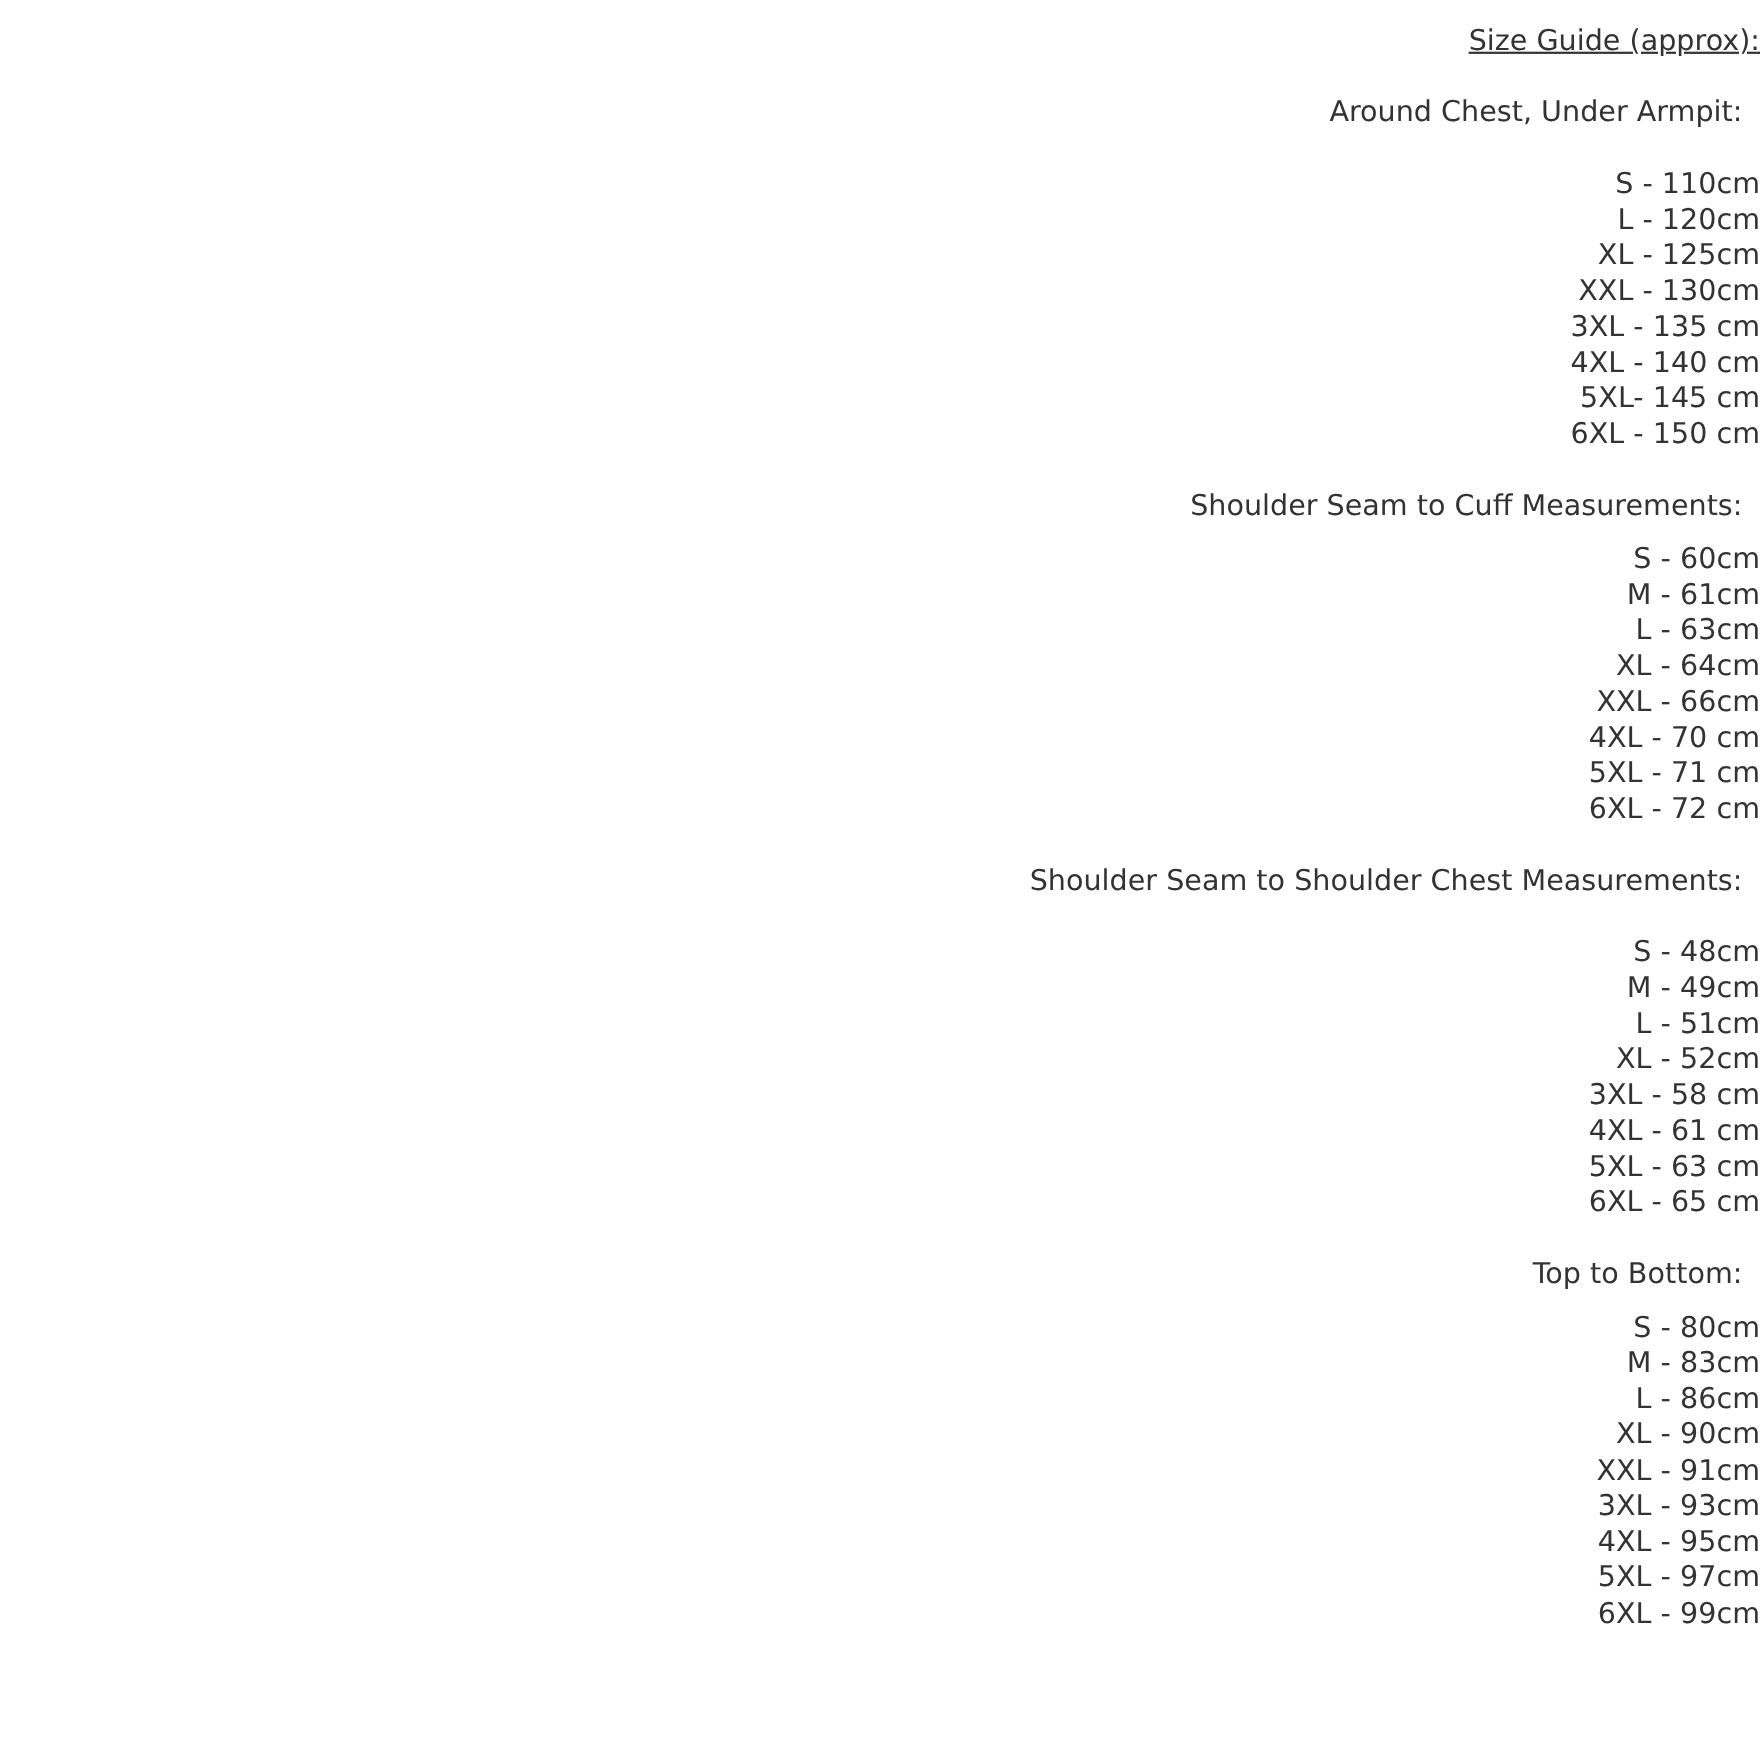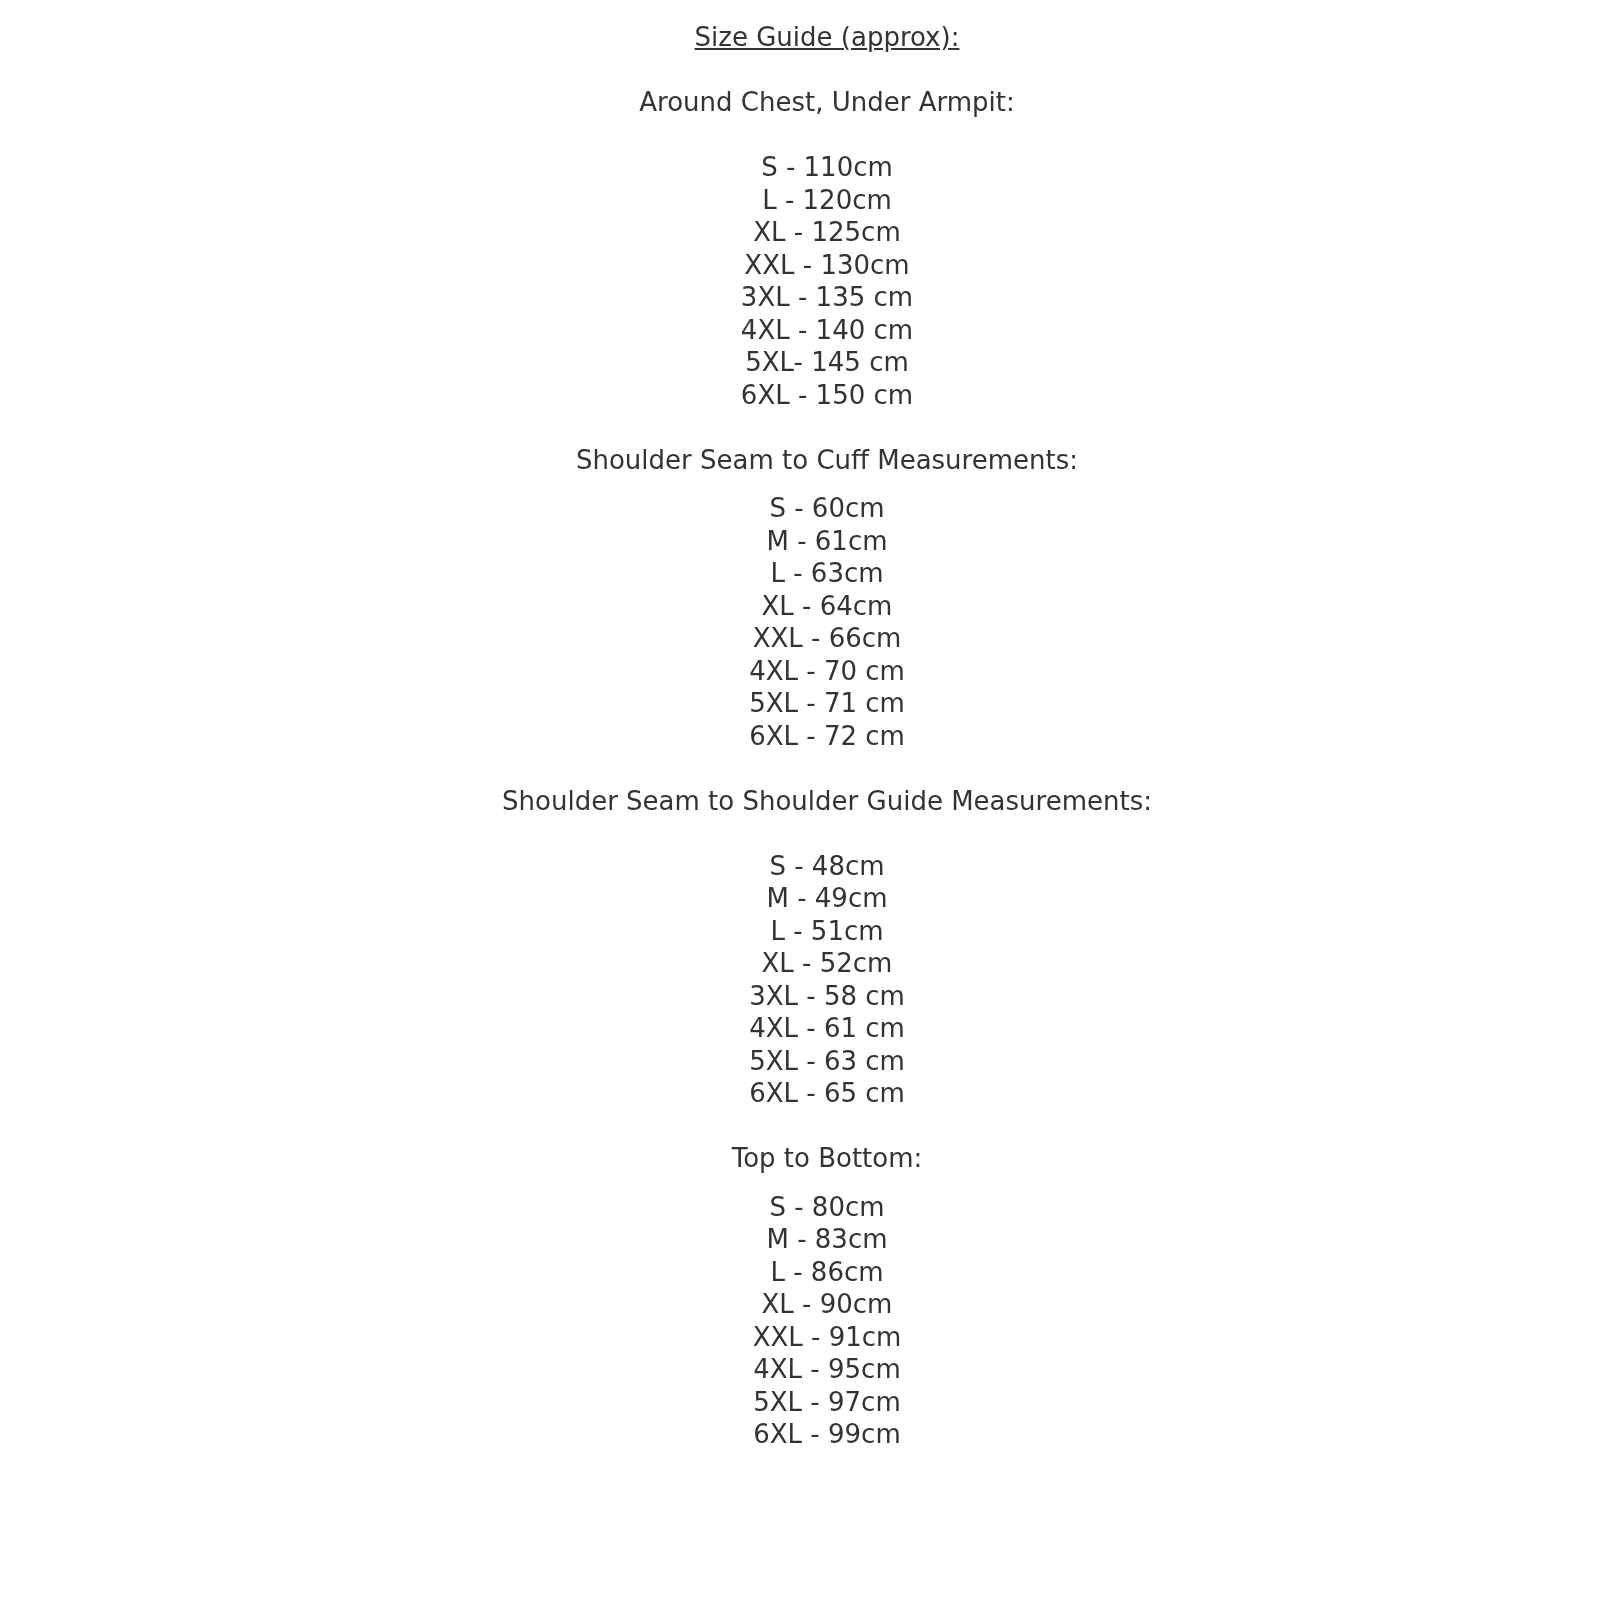--- a/index.html
+++ b/index.html
@@ -12,21 +12,21 @@
     height: 1600px;
     overflow: hidden;
     font-family: "DejaVu Sans", "Liberation Sans", sans-serif;
     color: #333333;
   }
   main.doc {
     box-sizing: border-box;
     width: 100%;
     padding-top: 21px;
     padding-left: 54px; 
-    text-align: center;
+    text-align: right;
     font-size: 26px;
     line-height: 32.5px;
   }
   .title {
     font-size: 26px;
     font-weight: 400;
     margin: 0 0 32.5px 0;      
     text-decoration: underline;
   }
   .section {
@@ -65,35 +65,36 @@
         <div class="size-line">S - 60cm</div>
         <div class="size-line">M - 61cm</div>
         <div class="size-line">L - 63cm</div>
         <div class="size-line">XL - 64cm</div>
         <div class="size-line">XXL - 66cm</div>
         <div class="size-line">4XL - 70 cm</div>
         <div class="size-line">5XL - 71 cm</div>
         <div class="size-line">6XL - 72 cm</div>
       </section>
       <section class="section">
-        <div class="section-heading gap-after">Shoulder Seam to Shoulder Guide Measurements:</div>
+        <div class="section-heading gap-after">Shoulder Seam to Shoulder Chest Measurements:</div>
         <div class="size-line">S - 48cm</div>
         <div class="size-line">M - 49cm</div>
         <div class="size-line">L - 51cm</div>
         <div class="size-line">XL - 52cm</div>
         <div class="size-line">3XL - 58 cm</div>
         <div class="size-line">4XL - 61 cm</div>
         <div class="size-line">5XL - 63 cm</div>
         <div class="size-line">6XL - 65 cm</div>
       </section>
       <section class="section">
         <div class="section-heading">Top to Bottom:</div>
         <div class="size-line">S - 80cm</div>
         <div class="size-line">M - 83cm</div>
         <div class="size-line">L - 86cm</div>
         <div class="size-line">XL - 90cm</div>
         <div class="size-line">XXL - 91cm</div>
+        <div class="size-line">3XL - 93cm</div>
         <div class="size-line">4XL - 95cm</div>
         <div class="size-line">5XL - 97cm</div>
         <div class="size-line">6XL - 99cm</div>
       </section>
     </div>
 </main>
 
 </body></html>

